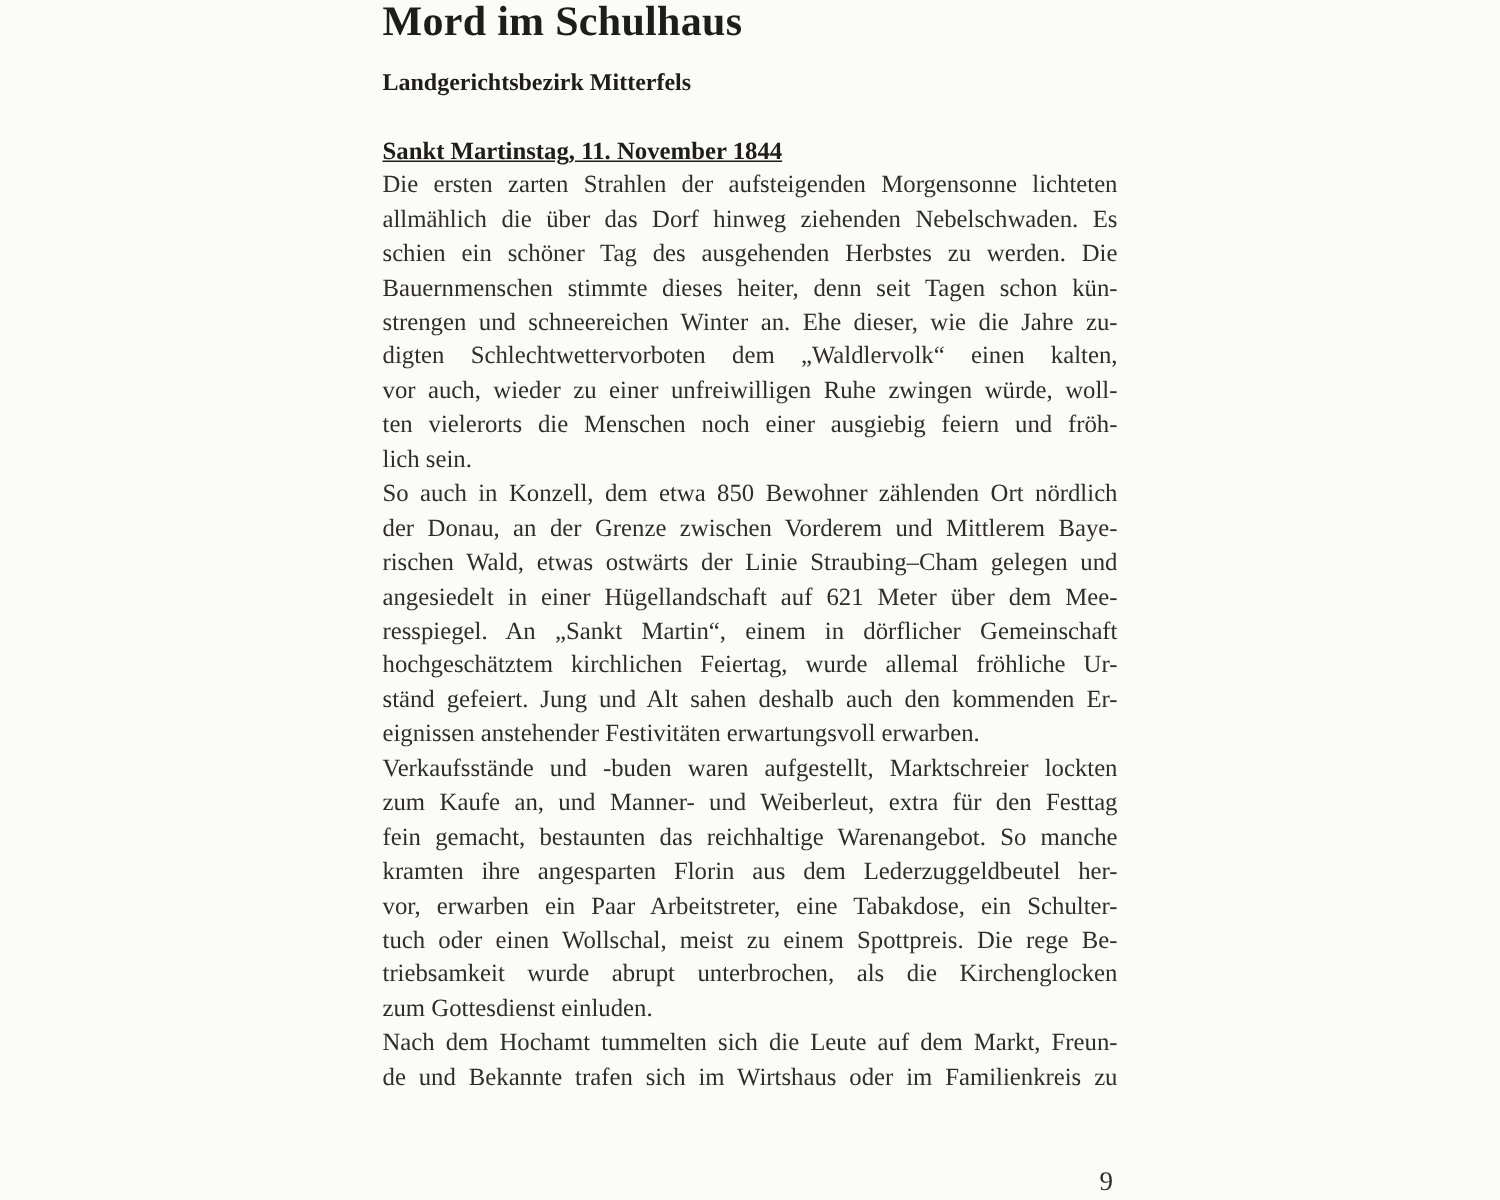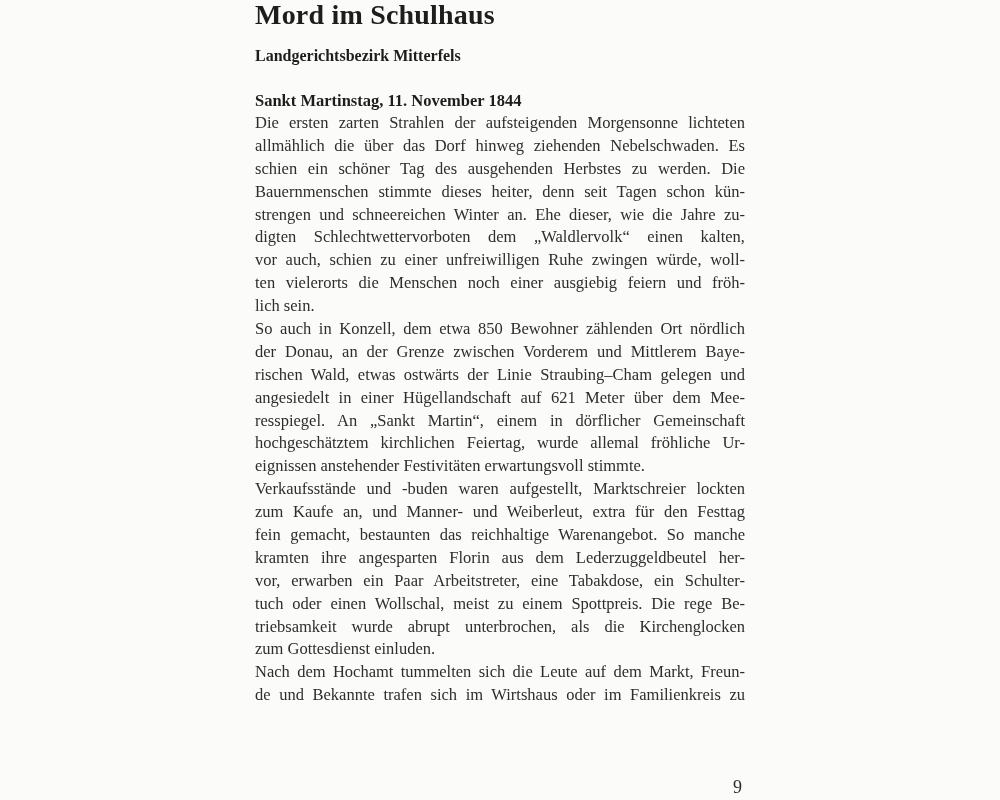--- a/index.html
+++ b/index.html
@@ -50,20 +50,21 @@
   .section-heading {
     position: absolute;
     left: 0;
     top: 90px;
     margin: 0;
     font-size: 16.5px;
     line-height: 22px;
     font-weight: 700;
     color: var(--heading, #1e1d1b);
     white-space: nowrap;
+    text-decoration: underline;
   }
   .body-text {
     position: absolute;
     left: 0;
     top: 112px;
     width: 490px;
     font-size: 16.5px;
     color: var(--body, #2e2d2b);
   }
   .text-line {
@@ -97,30 +98,31 @@
     <h1 class="chapter-title">Mord im Schulhaus</h1>
     <h2 class="chapter-subtitle">Landgerichtsbezirk Mitterfels</h2>
     <h3 class="section-heading">Sankt Martinstag, 11. November 1844</h3>
     <div class="body-text" id="body-text">
         <div class="text-line">Die ersten zarten Strahlen der aufsteigenden Morgensonne lichteten</div>
         <div class="text-line">allmählich die über das Dorf hinweg ziehenden Nebelschwaden. Es</div>
         <div class="text-line">schien ein schöner Tag des ausgehenden Herbstes zu werden. Die</div>
         <div class="text-line">Bauernmenschen stimmte dieses heiter, denn seit Tagen schon kün-</div>
         <div class="text-line">strengen und schneereichen Winter an. Ehe dieser, wie die Jahre zu-</div>
         <div class="text-line">digten Schlechtwettervorboten dem „Waldlervolk“ einen kalten,</div>
-        <div class="text-line">vor auch, schien zu einer unfreiwilligen Ruhe zwingen würde, woll-</div>
+        <div class="text-line">vor auch, wieder zu einer unfreiwilligen Ruhe zwingen würde, woll-</div>
         <div class="text-line">ten vielerorts die Menschen noch einer ausgiebig feiern und fröh-</div>
         <div class="text-line para-end">lich sein.</div>
         <div class="text-line">So auch in Konzell, dem etwa 850 Bewohner zählenden Ort nördlich</div>
         <div class="text-line">der Donau, an der Grenze zwischen Vorderem und Mittlerem Baye-</div>
         <div class="text-line">rischen Wald, etwas ostwärts der Linie Straubing–Cham gelegen und</div>
         <div class="text-line">angesiedelt in einer Hügellandschaft auf 621 Meter über dem Mee-</div>
         <div class="text-line">resspiegel. An „Sankt Martin“, einem in dörflicher Gemeinschaft</div>
         <div class="text-line">hochgeschätztem kirchlichen Feiertag, wurde allemal fröhliche Ur-</div>
-        <div class="text-line para-end">eignissen anstehender Festivitäten erwartungsvoll stimmte.</div>
+        <div class="text-line">ständ gefeiert. Jung und Alt sahen deshalb auch den kommenden Er-</div>
+        <div class="text-line para-end">eignissen anstehender Festivitäten erwartungsvoll erwarben.</div>
         <div class="text-line">Verkaufsstände und -buden waren aufgestellt, Marktschreier lockten</div>
         <div class="text-line">zum Kaufe an, und Manner- und Weiberleut, extra für den Festtag</div>
         <div class="text-line">fein gemacht, bestaunten das reichhaltige Warenangebot. So manche</div>
         <div class="text-line">kramten ihre angesparten Florin aus dem Lederzuggeldbeutel her-</div>
         <div class="text-line">vor, erwarben ein Paar Arbeitstreter, eine Tabakdose, ein Schulter-</div>
         <div class="text-line">tuch oder einen Wollschal, meist zu einem Spottpreis. Die rege Be-</div>
         <div class="text-line">triebsamkeit wurde abrupt unterbrochen, als die Kirchenglocken</div>
         <div class="text-line para-end">zum Gottesdienst einluden.</div>
         <div class="text-line">Nach dem Hochamt tummelten sich die Leute auf dem Markt, Freun-</div>
         <div class="text-line">de und Bekannte trafen sich im Wirtshaus oder im Familienkreis zu</div>

